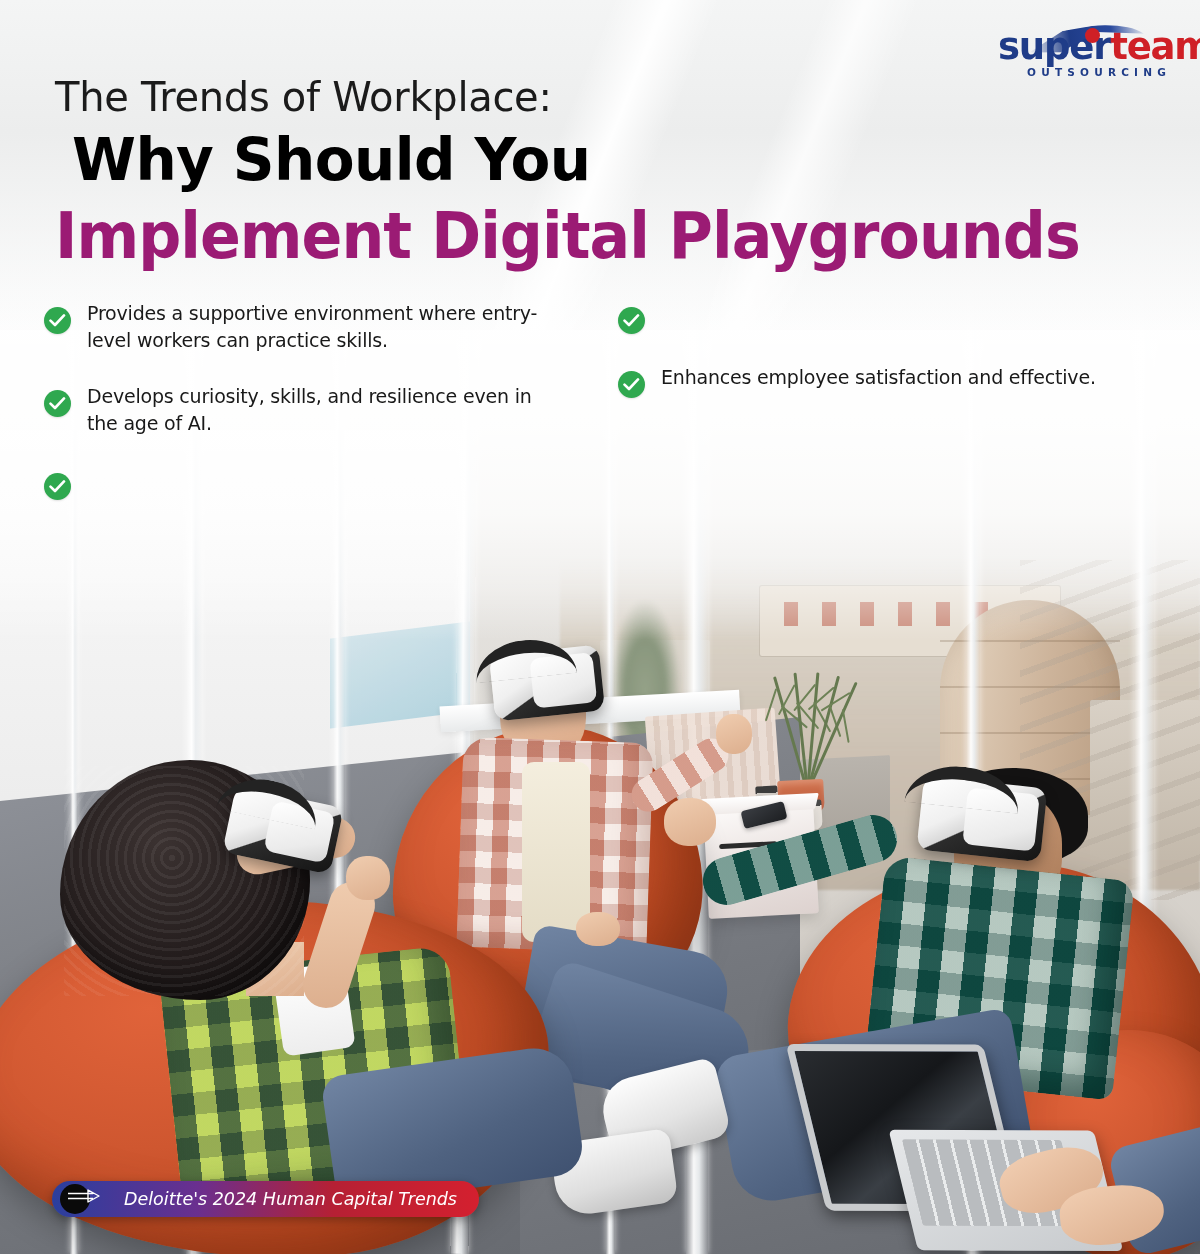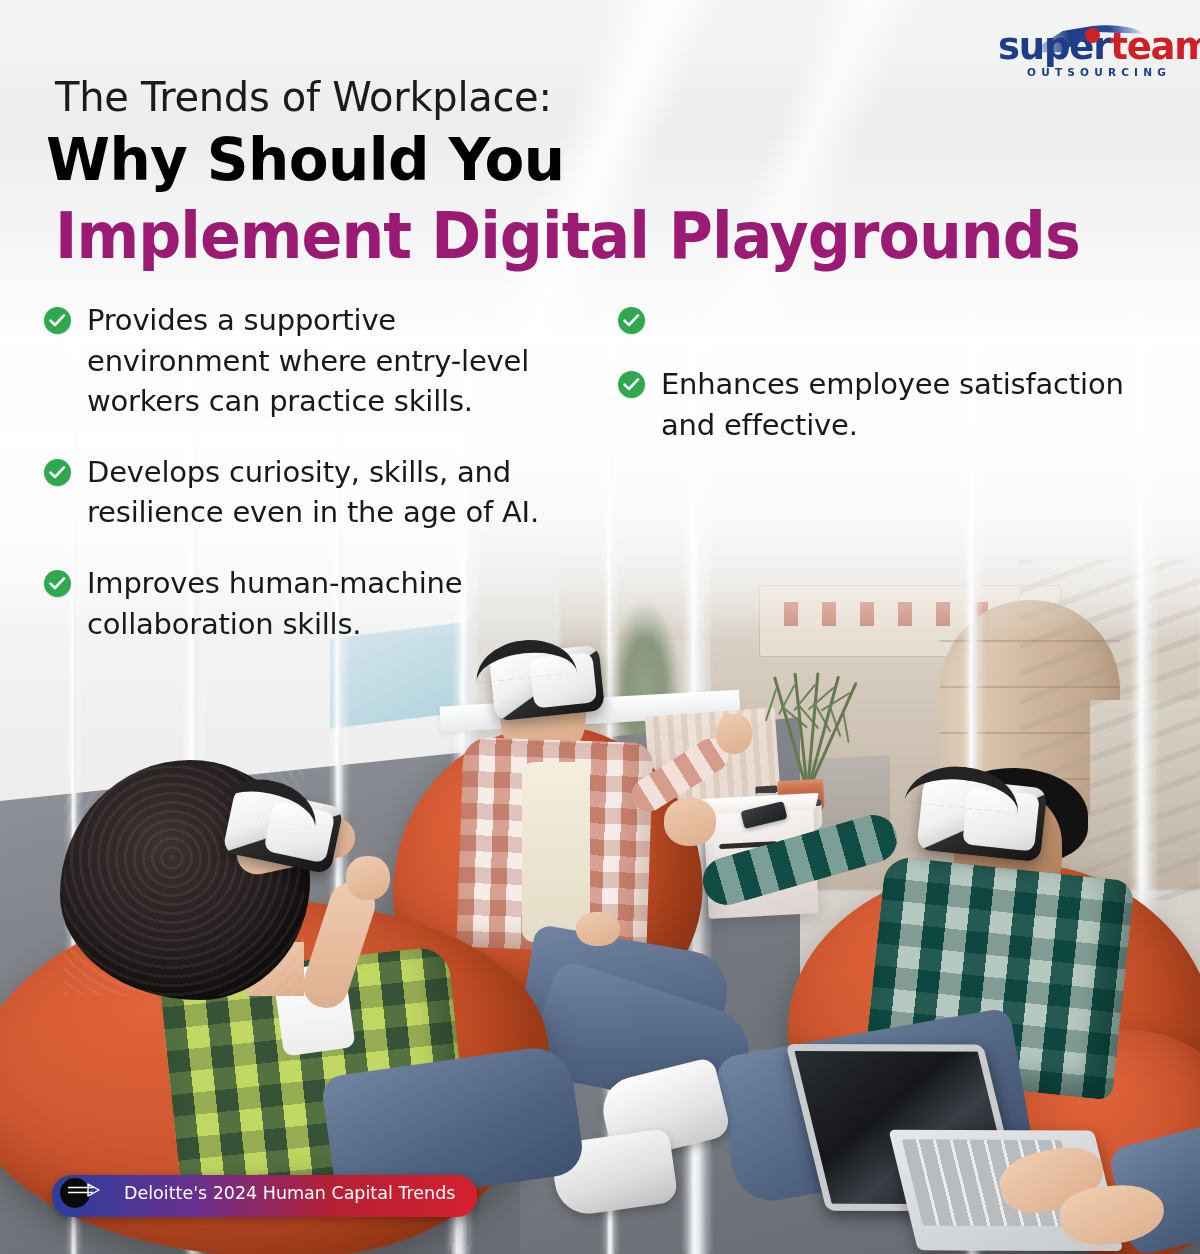--- a/index.html
+++ b/index.html
@@ -351,21 +351,21 @@
     margin-top: 1px; font-size: 10.5px; letter-spacing: 5.2px; color: #1f3c88; font-weight: 700;
     font-family: "DejaVu Sans", sans-serif; padding-right: 3px;
   }
 
   .kicker {
     position: absolute; left: 55px; top: 74px;
     font-size: 40px; color: #1b1b1b; font-weight: 400; letter-spacing: -0.3px;
     font-family: "DejaVu Sans", sans-serif;
   }
   .line2 {
-    position: absolute; left: 46px; top: 130px;
+    position: absolute; left: 72px; top: 130px;
     font-size: 58px; color: #000000; font-weight: 700; letter-spacing: -0.6px; line-height: 1.05;
     font-family: "DejaVu Sans", sans-serif;
   }
   .line3 {
     position: absolute; left: 55px; top: 203px;
     font-size: 64px; font-weight: 700; letter-spacing: -1px; line-height: 1.05;
     font-family: "DejaVu Sans", sans-serif;
     transform: scaleX(.94); transform-origin: left center;
   }
 
@@ -376,32 +376,33 @@
   .bcol { display: flex; flex-direction: column; gap: 30px; }
   .bcol.right { padding-left: 14px; }
   .bullet { display: flex; gap: 16px; align-items: flex-start; }
   .check {
     flex: 0 0 auto; width: 27px; height: 27px; border-radius: 50%;
     background: #2FA84F; margin-top: 7px; position: relative;
     box-shadow: 0 1px 2px rgba(0,0,0,.12);
   }
   .check svg { position:absolute; left: 5px; top: 6px; }
   .btext {
-    font-size: 29px; line-height: 1.40; color: #191919; font-weight: 400;
+    font-size: 19px; line-height: 1.40; color: #191919; font-weight: 400;
     font-family: "DejaVu Sans", sans-serif; max-width: 470px;
     letter-spacing: -0.2px;
   }
 
   .source {
     position: absolute; left: 52px; bottom: 37px;
-    height: 36px; padding: 0 22px 6px 8px;
+    height: 36px; padding: 0 22px 0 8px;
     display: inline-flex; align-items: center; gap: 12px;
     border-radius: 20px;
     background: linear-gradient(90deg, #2a3f9e 0%, #6a2f8f 34%, #b62034 66%, #d4202f 100%);
     box-shadow: 0 3px 10px rgba(0,0,0,.3);
+    font-style: italic;
   }
   .source .orb {
     position: relative; width: 30px; height: 30px; border-radius: 50%;
     background: #0a0a0a; flex: 0 0 auto;
   }
   .source .arrow {
     position: absolute; left: 14px; top: 7px; width: 40px; height: 16px;
   }
   .source .label {
     font-size: 17.5px; color: #ffffff; font-weight: 400; white-space: nowrap;
@@ -575,21 +576,20 @@
               </svg>
           </div>
           <div class="btext">Develops curiosity, skills, and resilience even in the age of AI.</div>
         </div>
         <div class="bullet">
           <div class="check" style="background: rgb(47, 168, 79);">
             <svg width="17" height="15" viewBox="0 0 17 15">
                 <path d="M1.5 7.6 L6 12 L15 2.4" stroke="#ffffff" stroke-width="2.6" fill="none" stroke-linecap="round" stroke-linejoin="round"></path>
               </svg>
           </div>
-          <div class="btext">Improves human-machine collaboration skills.</div>
         </div>
       </div>
 
       <div class="bcol right">
         <div class="bullet">
           <div class="check" style="background: rgb(47, 168, 79);">
             <svg width="17" height="15" viewBox="0 0 17 15">
                 <path d="M1.5 7.6 L6 12 L15 2.4" stroke="#ffffff" stroke-width="2.6" fill="none" stroke-linecap="round" stroke-linejoin="round"></path>
               </svg>
           </div>

